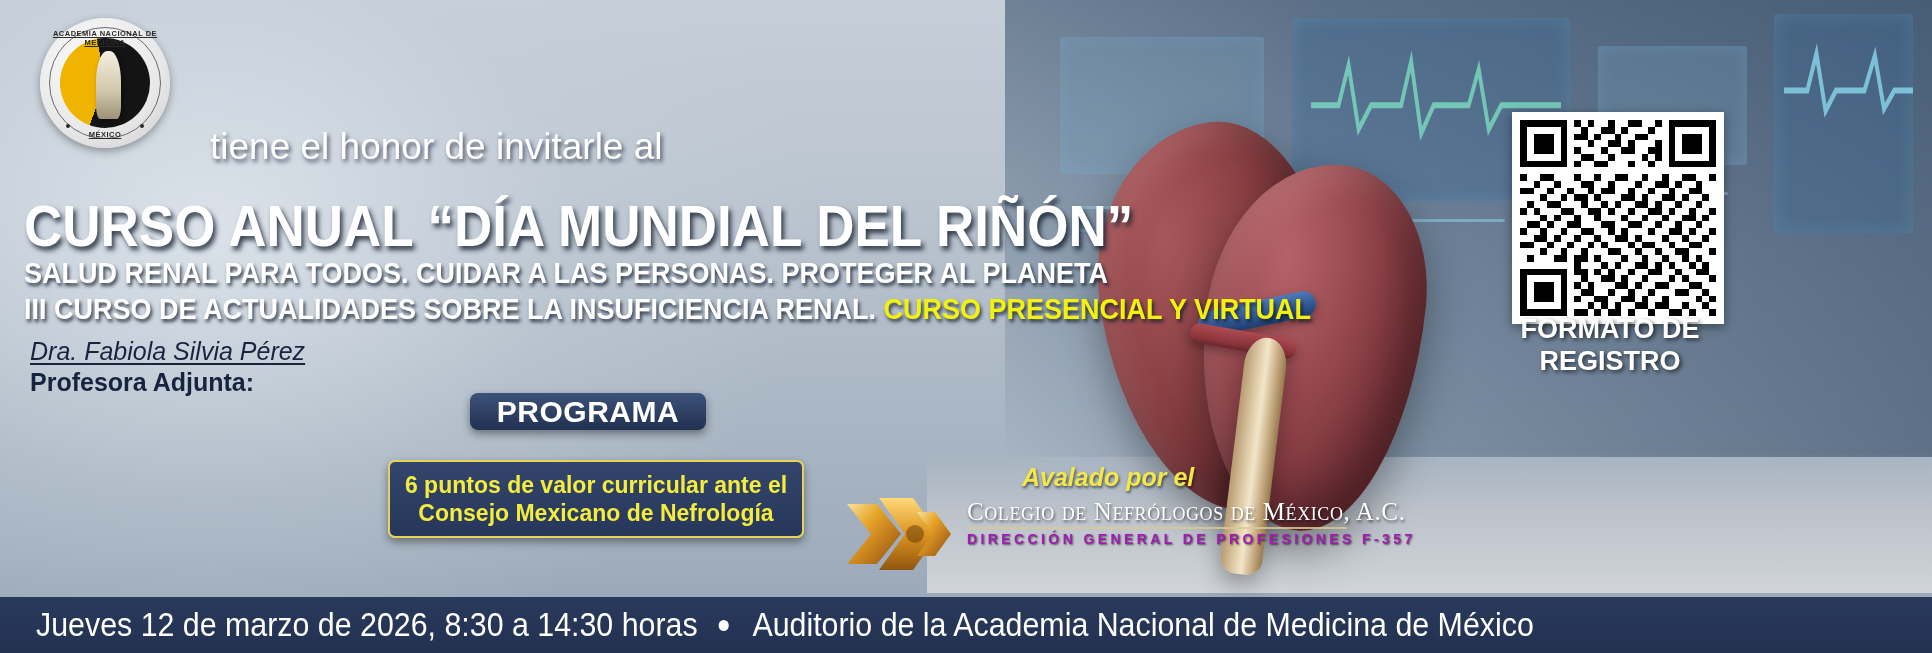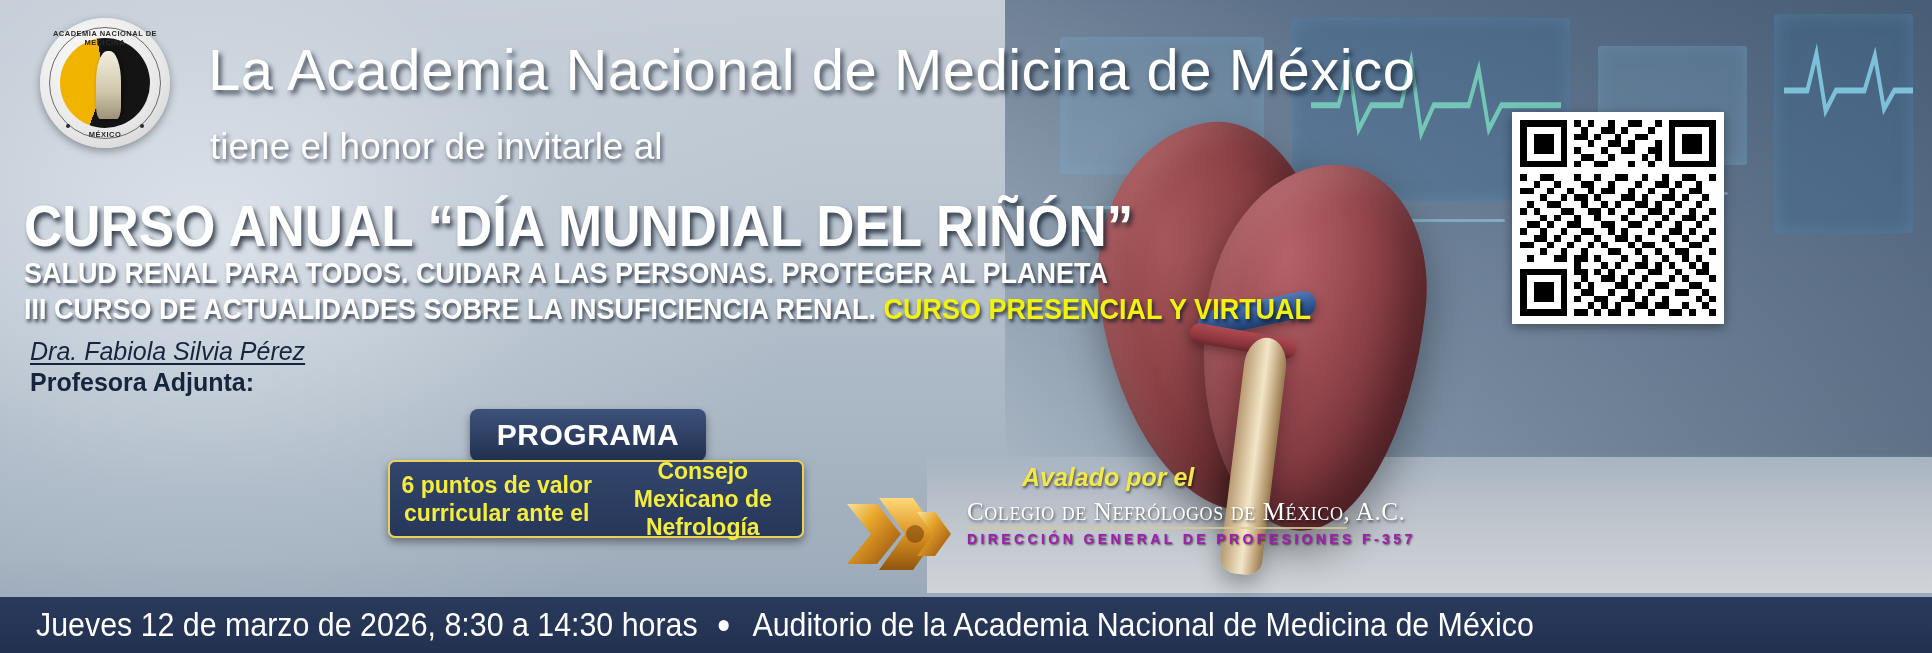--- a/index.html
+++ b/index.html
@@ -78,21 +78,21 @@
   
   .seal{position:absolute;left:40px;top:18px;width:130px;height:130px;border-radius:50%;
     background:radial-gradient(circle at 40% 35%,#fdfdfd,#e8e8e8 60%,#c9c9c9 100%);
     box-shadow:0 3px 8px rgba(0,0,0,.35);}
   .seal-ring{position:absolute;inset:9px;border-radius:50%;border:1.5px solid #6b6b6b;}
   .seal-core{position:absolute;inset:20px;border-radius:50%;overflow:hidden;
     background:conic-gradient(from 200deg,#f0b400 0deg 150deg,#141414 150deg 360deg);}
   .seal-fig{position:absolute;left:40%;top:14%;width:28%;height:76%;
     background:linear-gradient(180deg,#f4efdf,#cfc6ab 60%,#9d9279);
     border-radius:45% 45% 18% 18%;box-shadow:2px 0 5px rgba(0,0,0,.4);}
-  .seal-txt{position:absolute;left:0;right:0;text-align:center;font-size:7.5px;letter-spacing:.5px;color:#2a2a2a;font-weight:bold;}
+  .seal-txt{position:absolute;left:0;right:0;text-align:center;font-size:7.5px;letter-spacing:.5px;color:#2a2a2a;font-weight:bold;text-decoration:underline;}
   .seal-txt.top{top:11px;}
   .seal-txt.bot{bottom:9px;}
   .seal-dot{position:absolute;width:4px;height:4px;border-radius:50%;background:#2a2a2a;bottom:20px;}
 
   
   .t-head{
     position:absolute;left:208px;top:36px;
     font-size:58px;font-weight:400;color:#ffffff;letter-spacing:.5px;white-space:nowrap;
     text-shadow:3px 4px 5px rgba(20,30,45,.72);
   }
@@ -125,34 +125,34 @@
   }
   .hl-yellow{color:#f2f20c;}
 
   .profs{position:absolute;left:30px;top:336px;width:400px;color:#17253f;}
   .p-role{font-size:25px;font-weight:bold;line-height:1.22;color:#16243e;}
   .p-name{font-size:25px;font-style:italic;line-height:1.22;color:#16243e;
     text-decoration:underline;text-underline-offset:3px;}
 
   
   .btn-programa{
-    position:absolute;left:470px;top:409px;width:236px;height:52px;
+    position:absolute;left:470px;top:393px;width:236px;height:37px;
     background:linear-gradient(180deg,#3d527a 0%,#2d3f63 55%,#223150 100%);
     border-radius:8px;
     box-shadow:0 4px 9px rgba(0,0,0,.4);
     display:flex;align-items:center;justify-content:center;
     color:#fff;font-size:30px;font-weight:bold;letter-spacing:.5px;
   }
   
   .box-points{
     position:absolute;left:388px;top:460px;width:412px;height:74px;
     background:linear-gradient(180deg,#33456b 0%,#26375a 100%);
     border:2px solid #e8d25a;border-radius:7px;
     box-shadow:0 4px 9px rgba(0,0,0,.4);
-    display:flex;align-items:center;justify-content:center;
+    display:flex;flex-direction:column;align-items:center;justify-content:center;
     color:#f4ec3f;font-size:23px;font-weight:bold;line-height:1.22;text-align:center;
   }
 
   
   .aval{
     position:absolute;left:1022px;top:463px;
     font-size:25px;font-style:italic;font-weight:bold;color:#f3e84a;
     text-shadow:1px 2px 3px rgba(0,0,0,.6);white-space:nowrap;
   }
   .col-logo{position:absolute;left:843px;top:492px;width:136px;height:84px;}
@@ -230,21 +230,20 @@
     <div class="seal-ring"></div>
     <div class="seal-core">
       <div class="seal-fig"></div>
     </div>
     <div class="seal-txt top">ACADEMIA NACIONAL DE MEDICINA</div>
     <div class="seal-txt bot">MÉXICO</div>
     <div class="seal-dot" style="left:26px;"></div>
     <div class="seal-dot" style="right:26px;"></div>
   </div>
 
-  <div class="t-head">La  Academia  Nacional de  Medicina de México</div>
   <div class="t-sub">tiene el honor de invitarle al</div>
   <div class="t-title">CURSO ANUAL  “DÍA MUNDIAL DEL RIÑÓN”</div>
   <div class="t-l2">SALUD RENAL PARA TODOS. CUIDAR A LAS PERSONAS. PROTEGER AL PLANETA</div>
   <div class="t-l3">
     <span>III CURSO DE ACTUALIDADES SOBRE LA INSUFICIENCIA RENAL.</span>
     <span class="hl-yellow">CURSO PRESENCIAL Y VIRTUAL</span>
   </div>
 
   <div class="profs">
     <div class="p-name">Dra. Fabiola Silvia Pérez</div>
@@ -498,20 +497,24 @@
           <rect x="11" y="28" width="1" height="1"></rect>
           <rect x="13" y="28" width="2" height="1"></rect>
         <rect x="16" y="28" width="1" height="1"></rect>
           <rect x="19" y="28" width="1" height="1"></rect>
           <rect x="22" y="28" width="2" height="1"></rect>
           <rect x="25" y="28" width="1" height="1"></rect>
           <rect x="28" y="28" width="1" height="1"></rect>
       </g>
     </svg>
   </div>
+  <div class="formato">
+    <div>FORMATO DE</div>
+    <div>REGISTRO</div>
+  </div>
 
   <div class="footer">
     <div class="f-text">
       <span>Jueves 12 de marzo de 2026, 8:30 a 14:30 horas</span>
       <span class="f-dot"></span>
       <span>Auditorio de la Academia Nacional de Medicina de México</span>
     </div>
   </div>
 
 </div>

